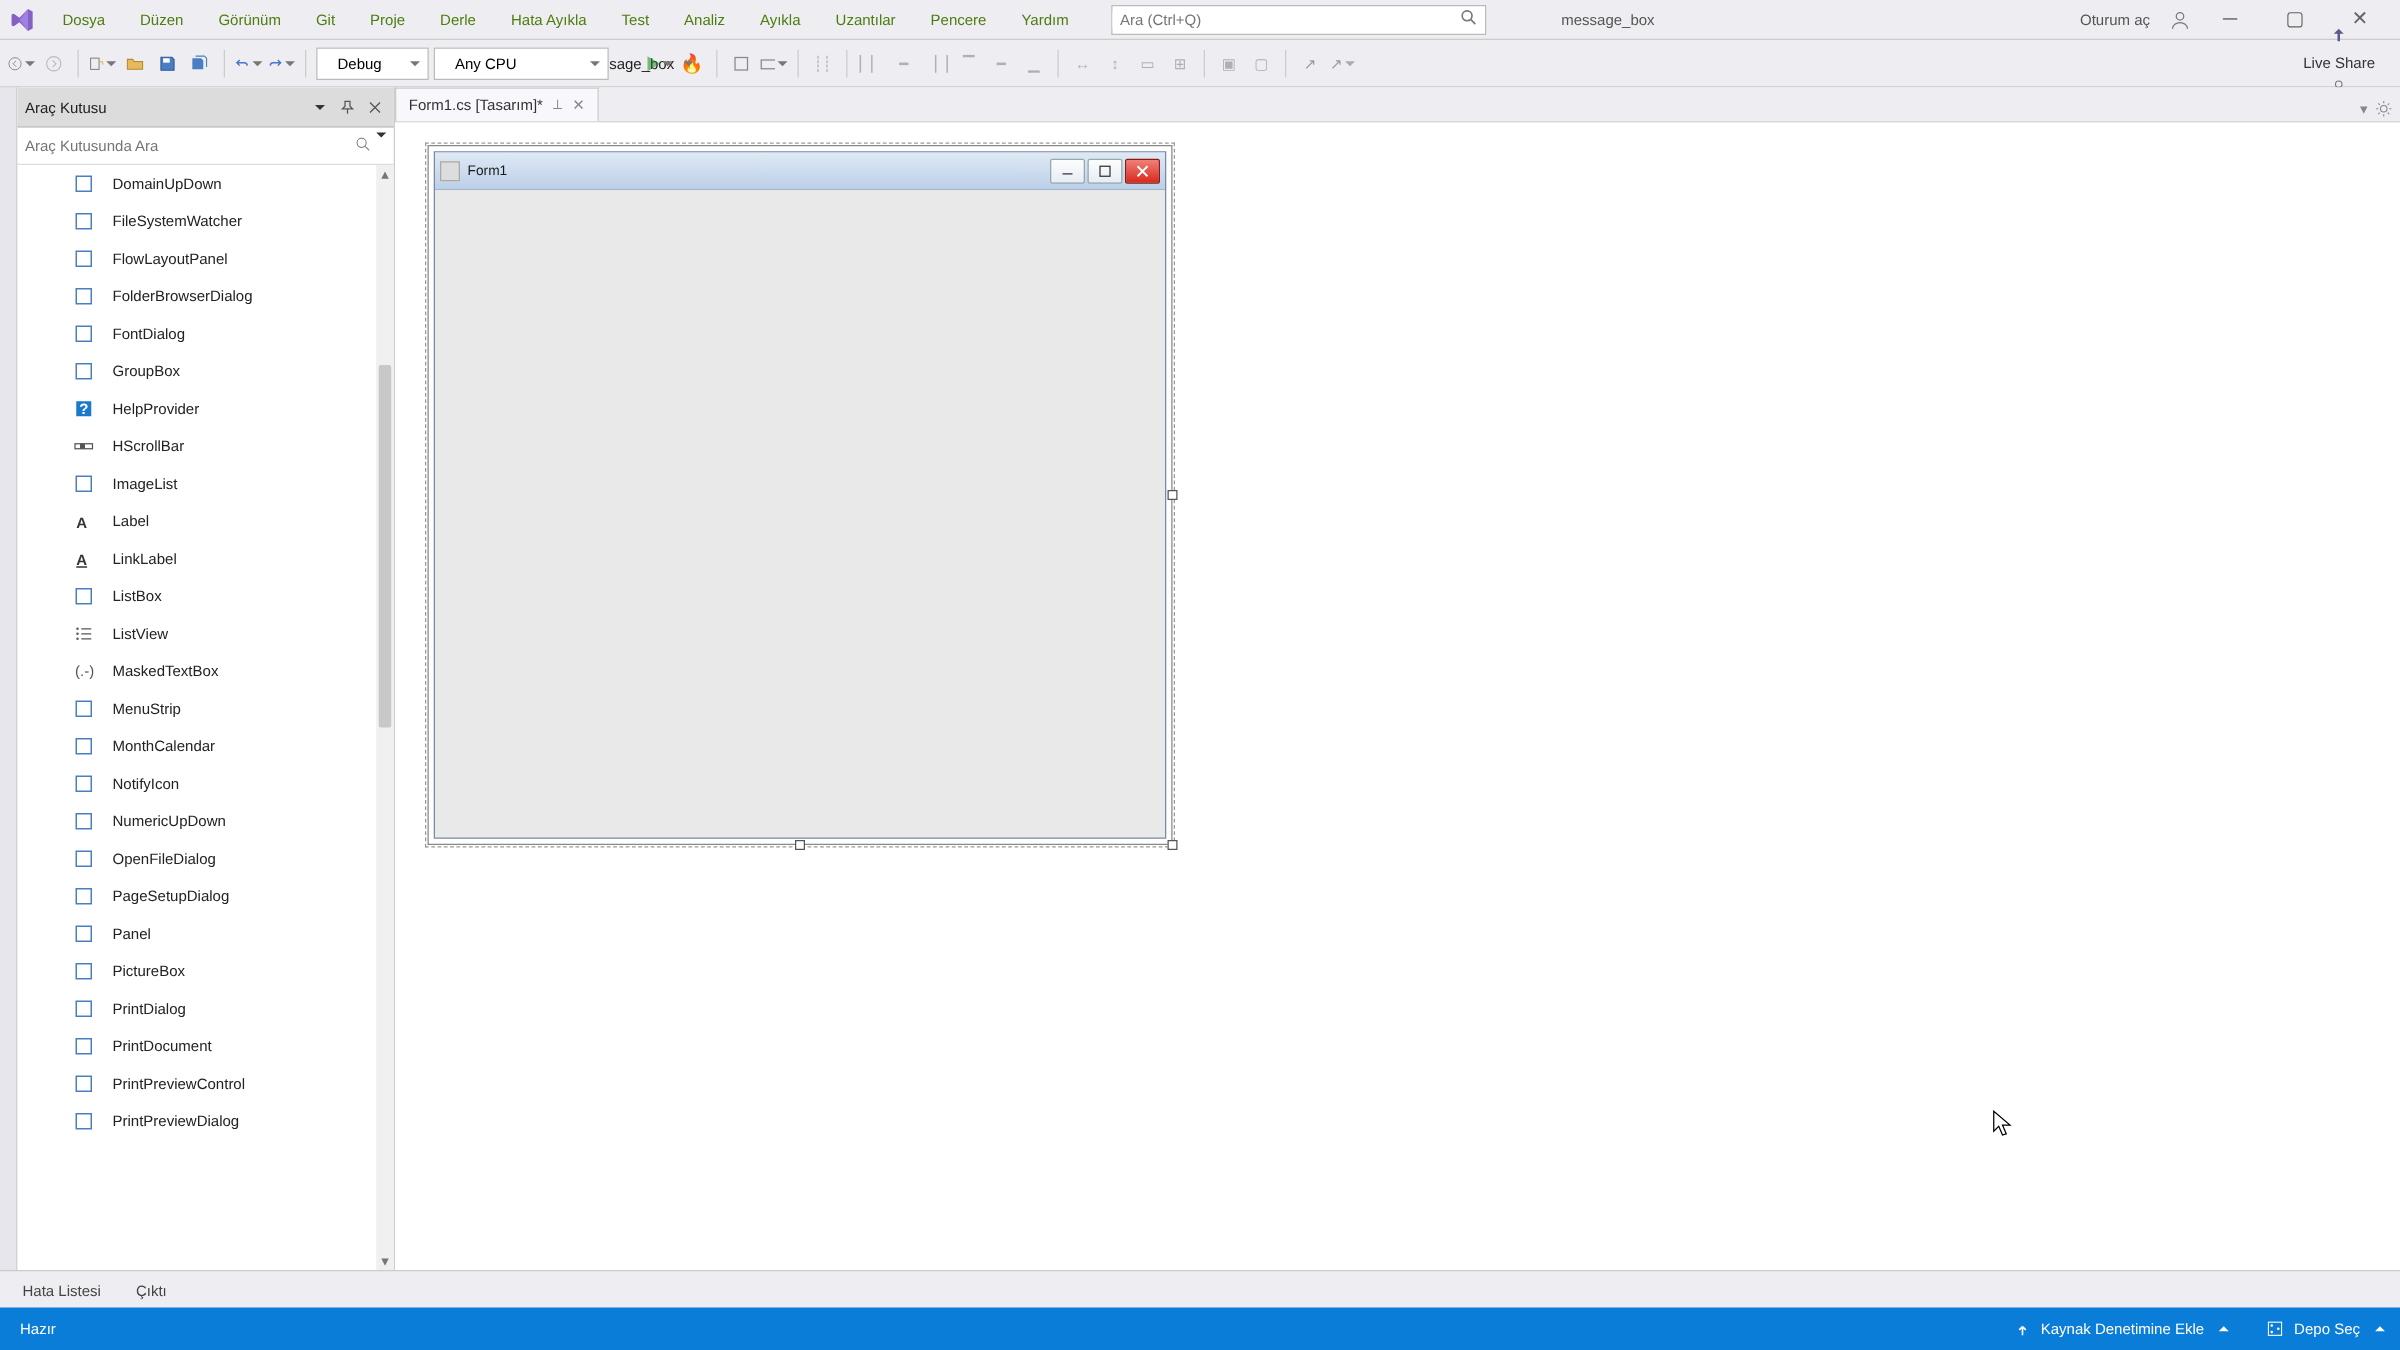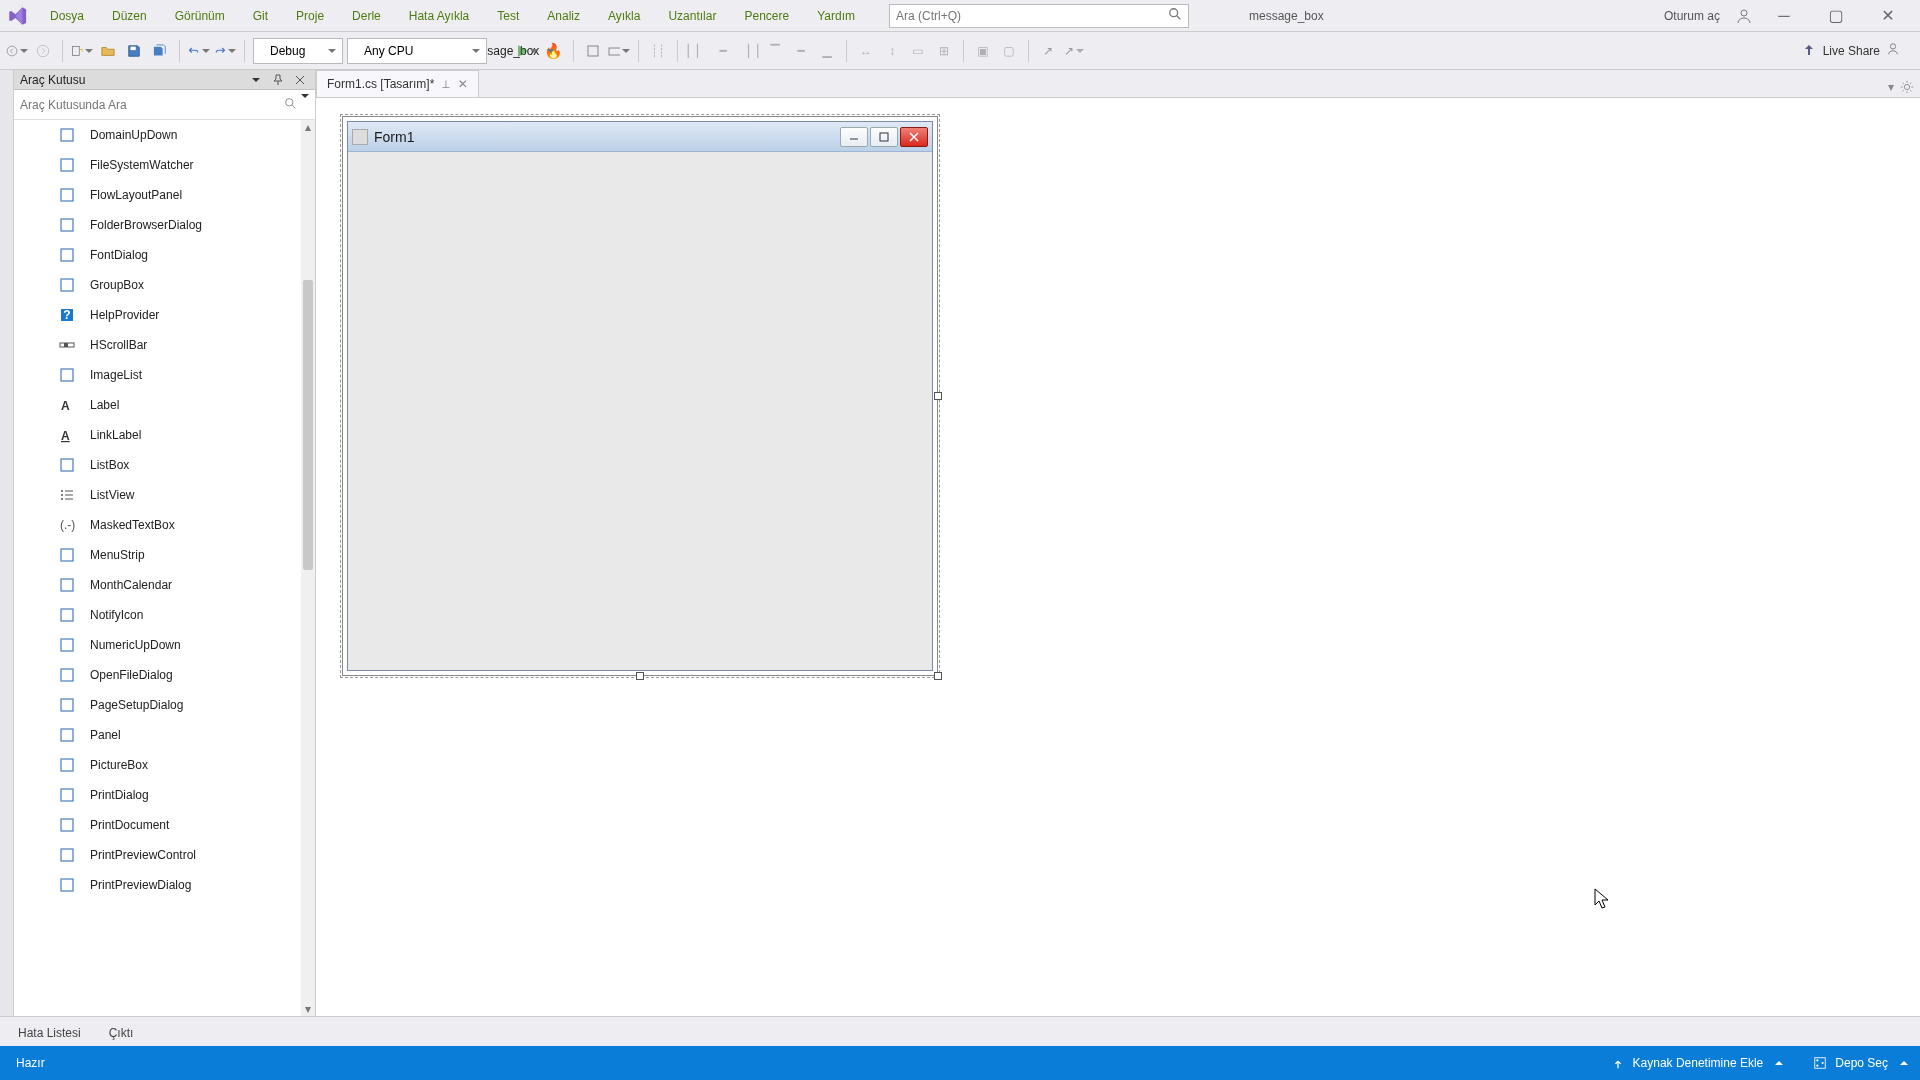--- a/index.html
+++ b/index.html
@@ -22,30 +22,30 @@
 #toolbar { display:flex; align-items:center; height:38px; background:#eeeef2; border-bottom:1px solid #ccc; padding:0 6px; gap:4px;}
 .tb-btn { width:22px; height:22px; display:flex; align-items:center; justify-content:center; color:#555;}
 .tb-btn.drop::after { content:""; border:4px solid transparent; border-top-color:#777; margin-left:2px; transform:translateY(2px);}
 .tb-sep { width:1px; height:22px; background:#ccc; margin:0 4px;}
 .combo { height:26px; border:1px solid #bbb; background:#fff; display:flex; align-items:center; padding:0 16px; min-width:90px; position:relative;}
 .combo::after { content:""; position:absolute; right:6px; border:4px solid transparent; border-top-color:#777; transform:translateY(2px);}
 #run-btn { display:flex; align-items:center; gap:6px; color:#228b22; padding:0 4px;}
 #run-btn .tri { width:0;height:0;border-left:10px solid #1e8a1e;border-top:6px solid transparent;border-bottom:6px solid transparent;}
 #run-noDbg { width:0;height:0;border-left:10px solid #1e8a1e;border-top:6px solid transparent;border-bottom:6px solid transparent; opacity:.55;}
 .hot { color:#d23; font-size:15px;}
-#liveshare { margin-left:auto; display:flex; align-items:center; gap:6px; padding-right:14px; color:#333;}
+#liveshare { margin-left:auto; display:flex; align-items:center; gap:6px; padding-right:14px; color:#333;flex-direction:column;}
 #liveshare .ls-icon{ width:16px;height:16px;}
 
 
 #main { display:flex; height:calc(100% - 32px - 38px - 30px - 34px); }
 
 
 #left-rail { width:14px; background:#e6e6ec; border-right:1px solid #ccc;}
 #toolbox { width:302px; background:#fff; border-right:1px solid #ccc; display:flex; flex-direction:column;}
-#toolbox-header { height:20px; background:#dcdcdc; border-bottom:1px solid #c0c0c0; display:flex; align-items:center; padding:0 6px; color:#222; font-size:13px; position:relative;}
+#toolbox-header { height:32px; background:#dcdcdc; border-bottom:1px solid #c0c0c0; display:flex; align-items:center; padding:0 6px; color:#222; font-size:13px; position:relative;}
 #toolbox-header .hdr-actions{ margin-left:auto; display:flex; gap:4px;}
 #toolbox-header .hdr-btn{ width:18px;height:18px; display:flex;align-items:center;justify-content:center; color:#555;}
 .dd::after{ content:""; border:4px solid transparent; border-top-color:#333; transform:translateY(2px);}
 .pin svg,.close-x svg{width:12px;height:12px;}
 #toolbox-search { height:30px; border-bottom:1px solid #ddd; display:flex; align-items:center; padding:0 6px;}
 #toolbox-search input{ border:none; outline:none; flex:1; color:#666;}
 #toolbox-list { flex:1; overflow:hidden; position:relative;}
 .tbx-item { display:flex; align-items:center; height:30px; padding-left:44px; gap:14px; color:#222;}
 .tbx-icon { width:18px;height:18px; display:flex;align-items:center;justify-content:center;}
 #toolbox-scroll { position:absolute; right:0; top:0; width:14px; height:100%; background:#f0f0f0;}
@@ -60,21 +60,21 @@
 .tab .pin-small{ color:#888; font-size:11px;}
 .tab .tab-x{ color:#888;}
 #tabstrip-right{ margin-left:auto; display:flex; gap:6px; padding-right:6px; color:#888;}
 #designer { flex:1; position:relative; background:#fff;}
 #form1 { position:absolute; left:26px; top:18px; width:596px; height:560px; }
 #form1-outer { width:100%; height:100%; border:1px solid #888; padding:4px; background:#fff; position:relative;}
 #form1-outer::before{ content:""; position:absolute; inset:-3px; border:1px dashed #999;}
 #form1-frame { width:100%; height:100%; background:#e9e9e9; border:1px solid #7a8aa8; }
 #form1-titlebar { height:30px; background:linear-gradient(#dfe9f5,#bcd0e8); border-bottom:1px solid #9fb5d3; display:flex; align-items:center; padding:0 4px; gap:6px;}
 #form1-titlebar .app-ico{ width:16px;height:16px; display:inline-block; background:#ddd; border:1px solid #aaa;}
-#form1-titlebar .title{ color:#1a1a1a; font-size:14px;}
+#form1-titlebar .title{ color:#1a1a1a; font-size:11px;}
 #form1-titlebar .winbtns{ margin-left:auto; display:flex; gap:2px;}
 .winbtn{ width:28px;height:20px;border:1px solid #9aa; background:linear-gradient(#fdfdfd,#e7edf5); display:flex;align-items:center;justify-content:center; border-radius:2px;}
 .winbtn.close{ background:linear-gradient(#f08078,#d9291c); border-color:#8a1a12; color:#fff;}
 .handle{ position:absolute; width:8px;height:8px;background:#fff;border:1px solid #555;}
 .h-e{ right:-5px; top:50%; transform:translateY(-50%);}
 .h-s{ bottom:-5px; left:50%; transform:translateX(-50%);}
 .h-se{ right:-5px; bottom:-5px;}
 
 #cursor { position:absolute; width:16px;height:22px; pointer-events:none; }
 #cursor svg{ width:100%;height:100%;}

